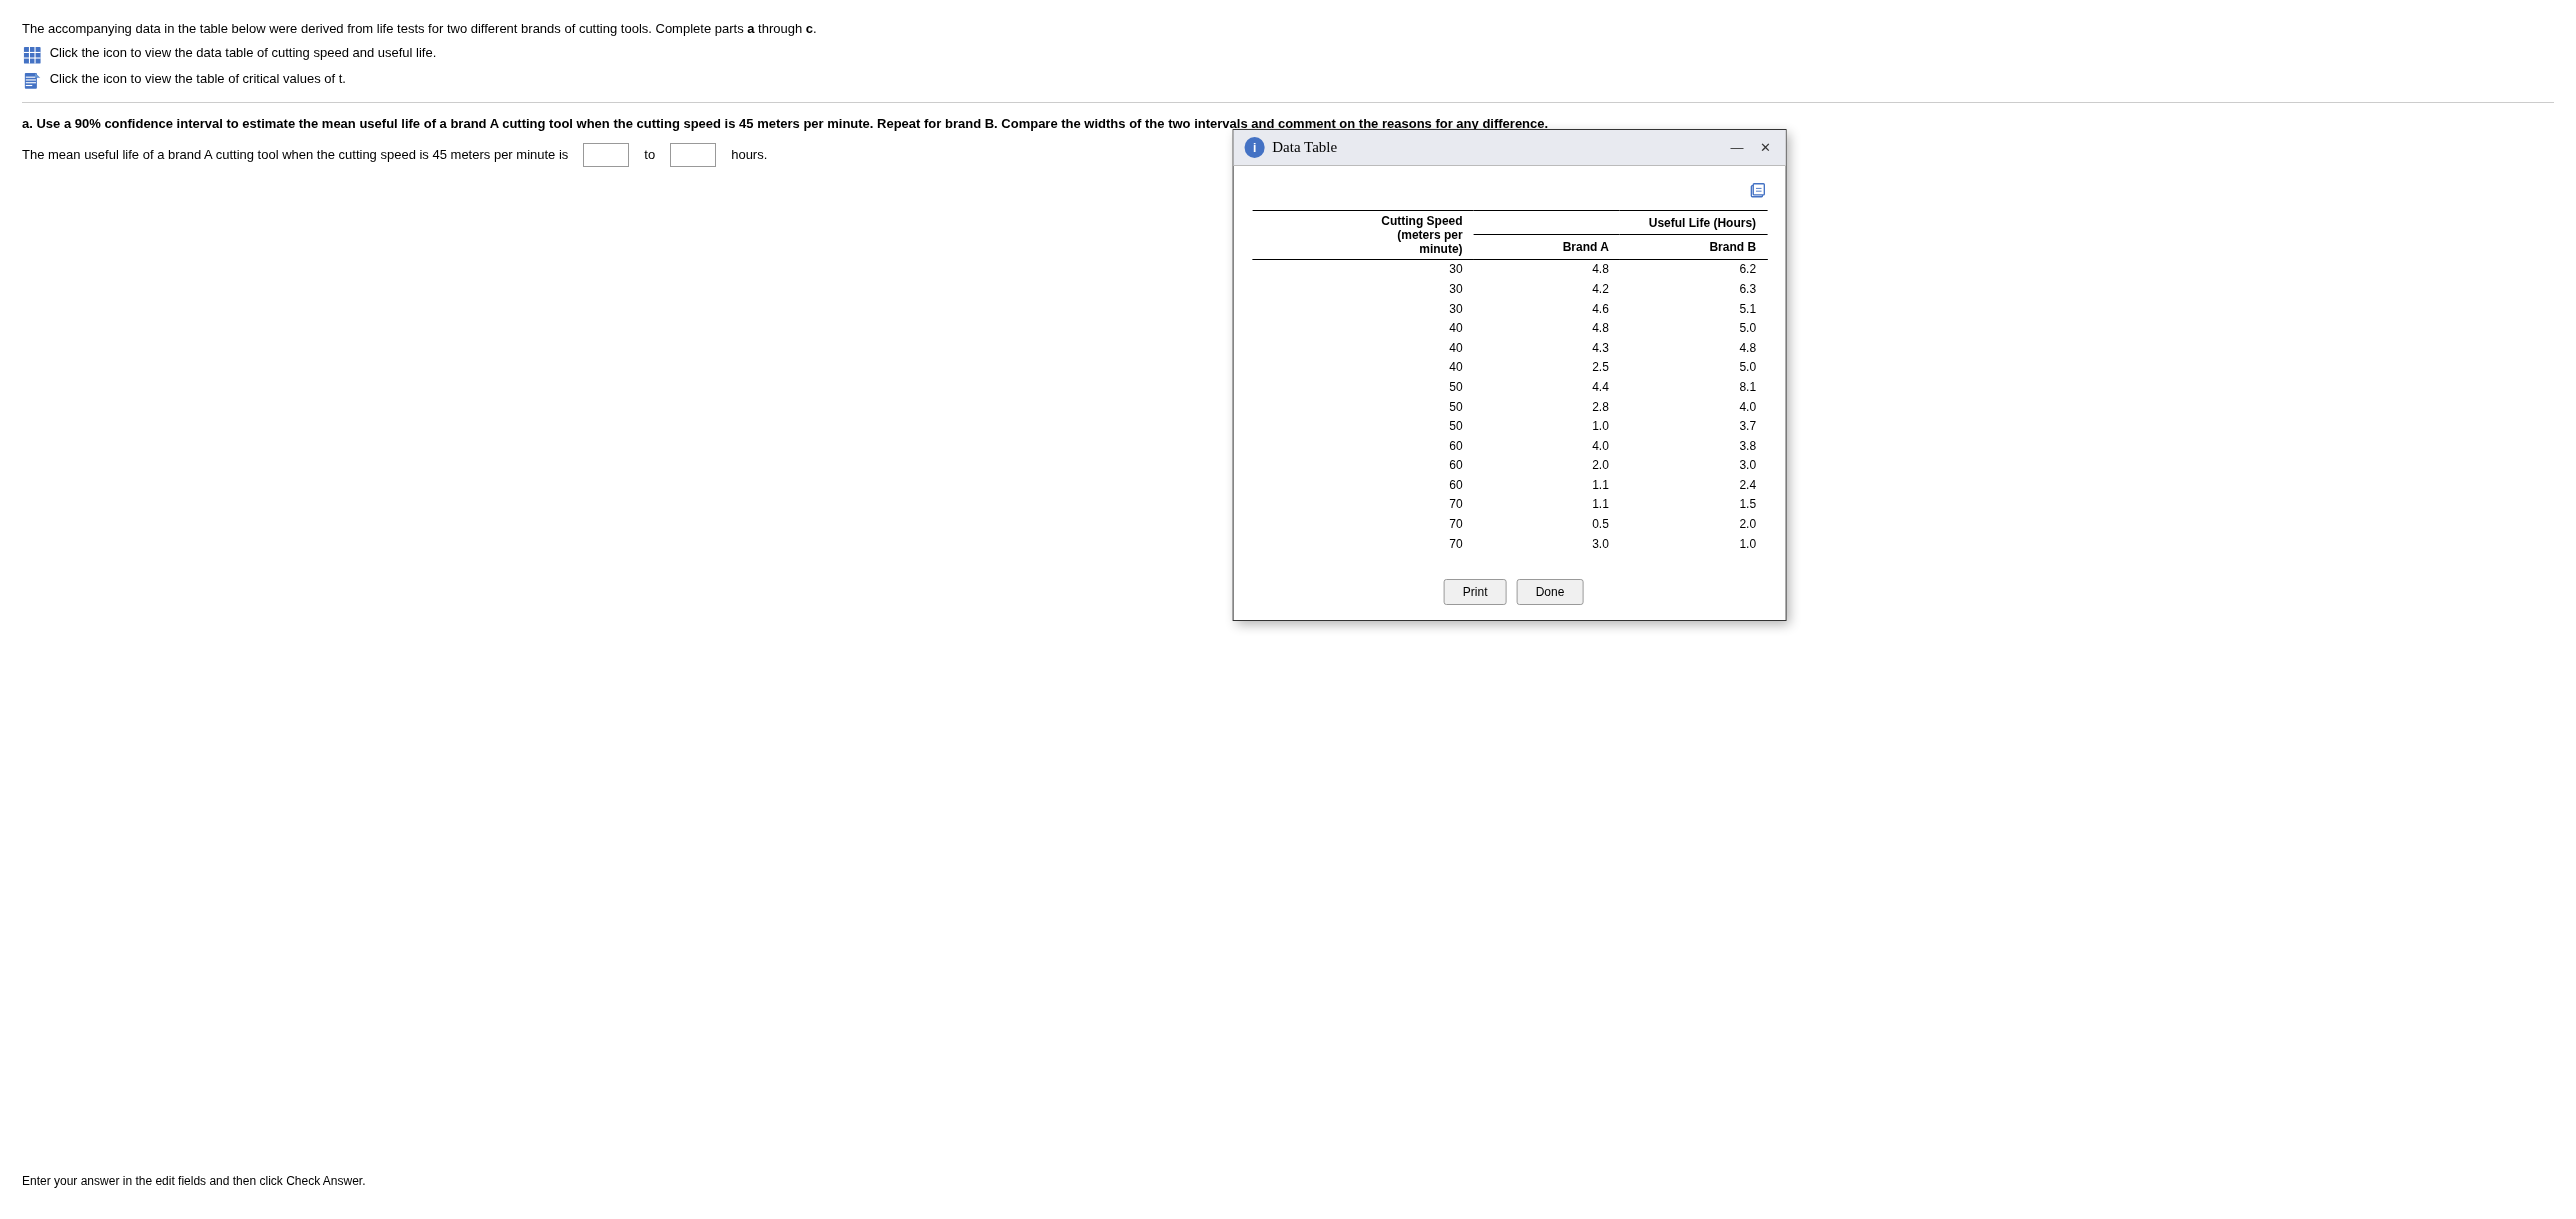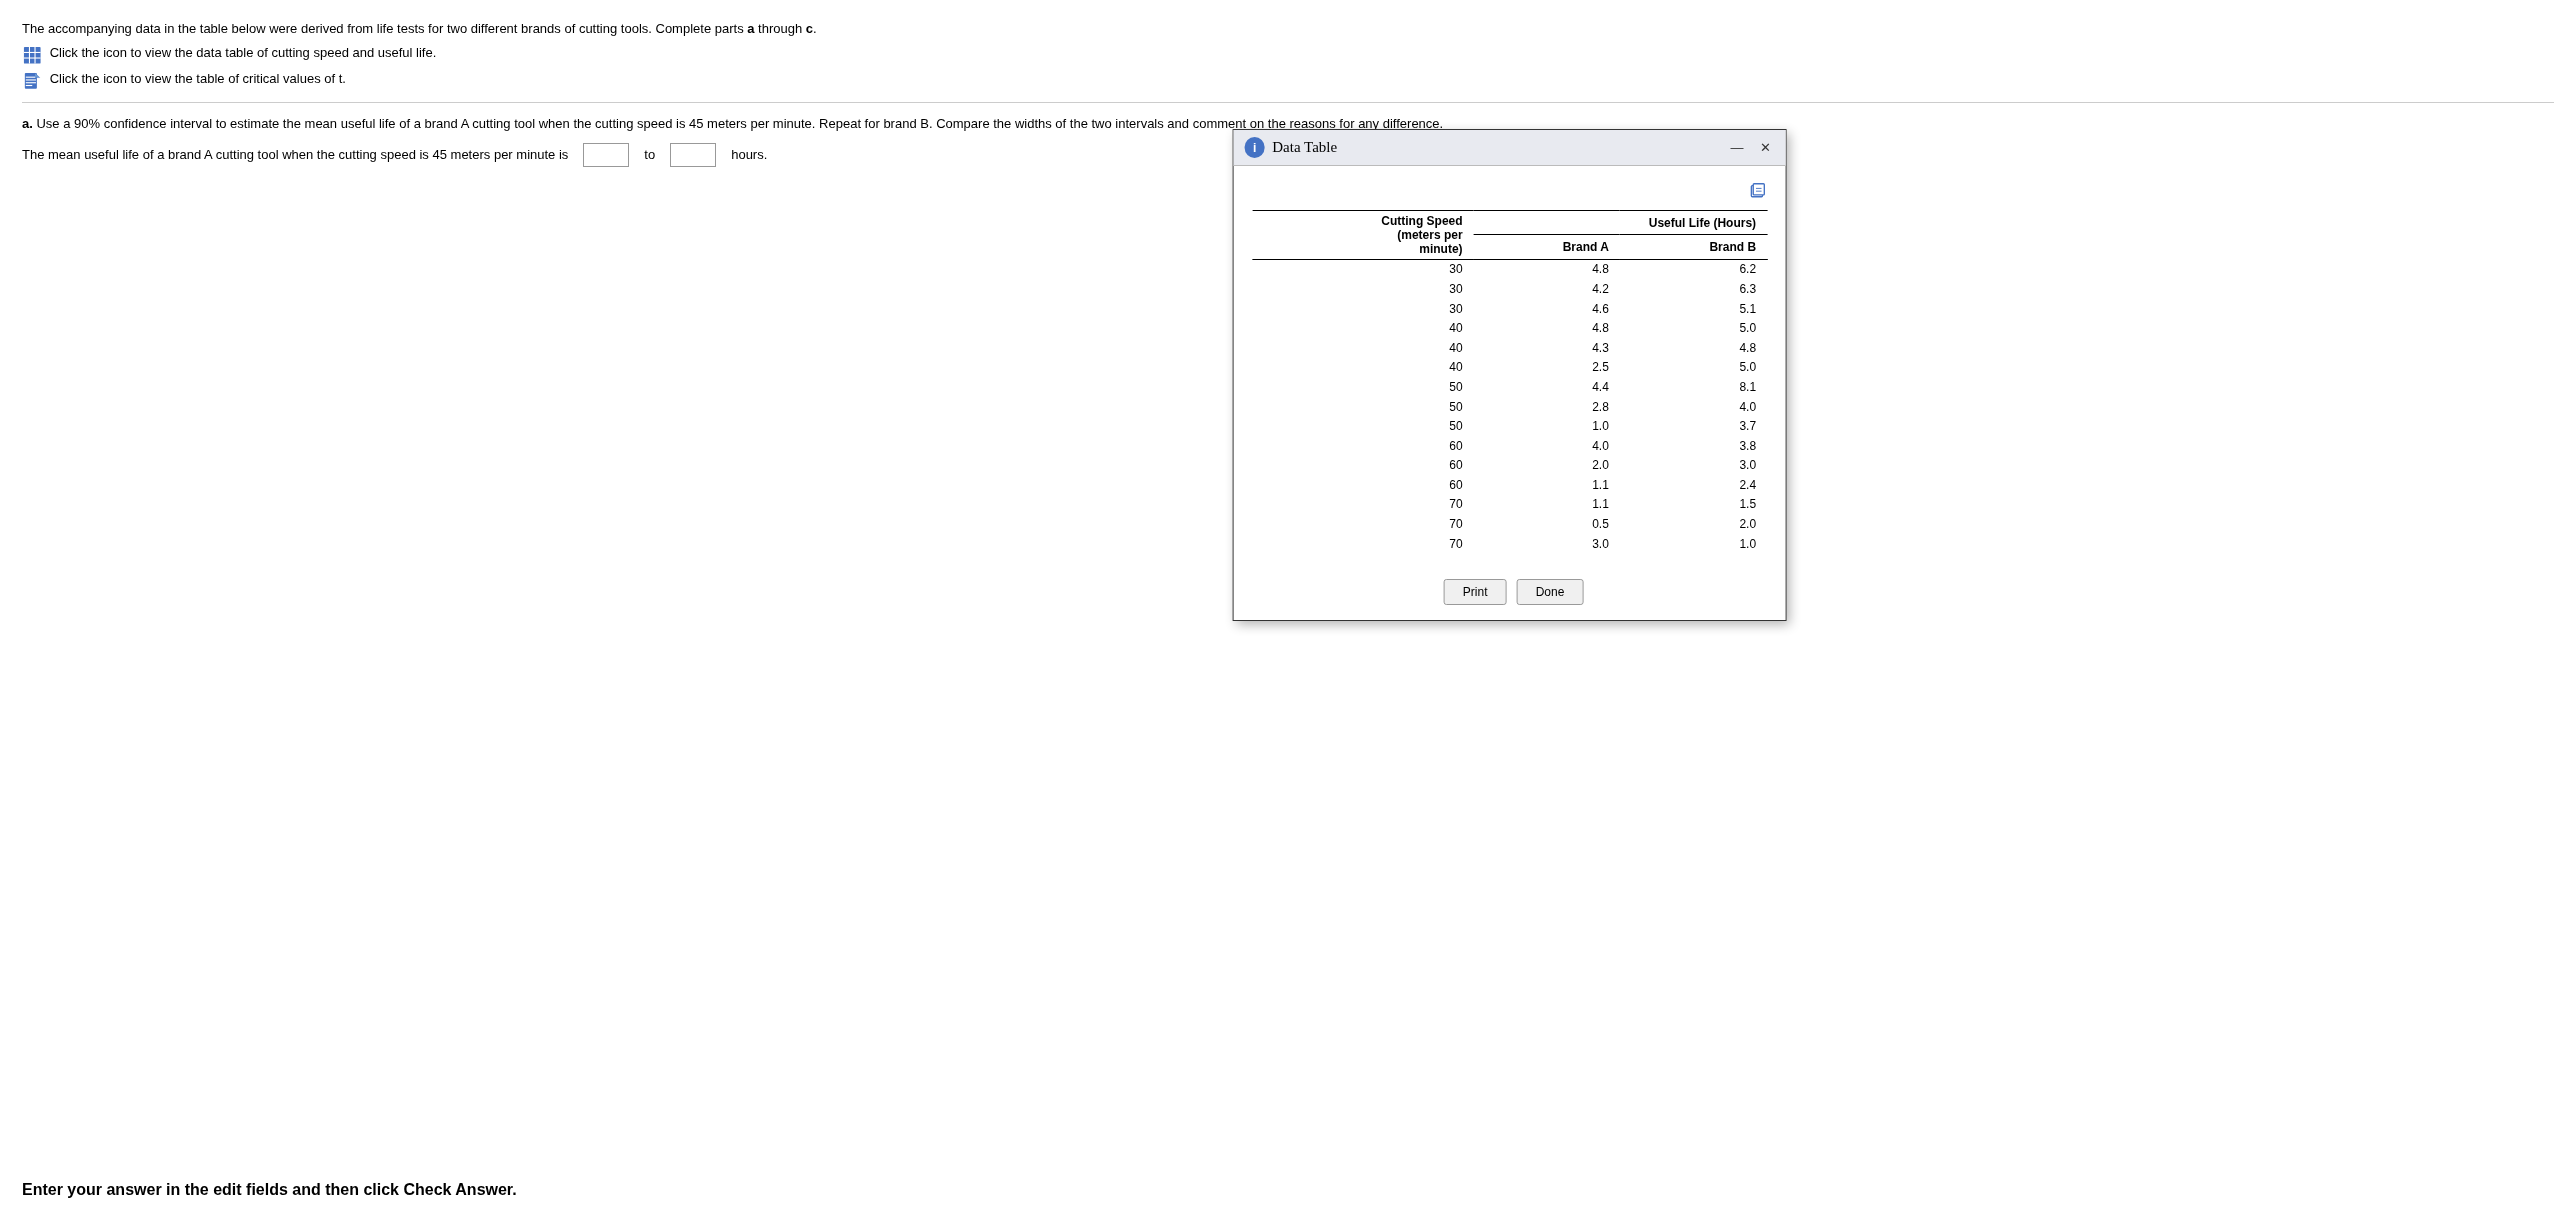--- a/index.html
+++ b/index.html
@@ -35,21 +35,21 @@
       width: 20.3px;
       height: 20.3px;
       color: #4472c4;
     }
     .divider {
       border: none;
       border-top: 0.9px solid #ccc;
       margin: 11px 0;
     }
     .part-a-heading {
-      font-weight: normal;
+      font-weight: bold;
       margin-bottom: 9.2px;
       line-height: 1.5;
     }
     .answer-row {
       display: flex;
       align-items: center;
       gap: 15px;
       margin-bottom: 3.7px;
       flex-wrap: wrap;
       line-height: 1.8;
@@ -60,24 +60,23 @@
       border: 0.9px solid #999;
       text-align: center;
       font-size: 13px;
     }
     .round-note {
       color: #1a5276;
       font-size: 12px;
     }
     .bottom-note {
       position: fixed;
-      bottom: 20px;
+      bottom: 31px;
       left: 22px;
-      font-size: 16px;
-      font-weight: bold;
+      font-size: 12px;
     }
 
     
     .modal-overlay {
       position: fixed;
       top: 129px;
       left: 50%;
       transform: translateX(-10%);
       width: 554px;
       border: 1.8px solid #333;

